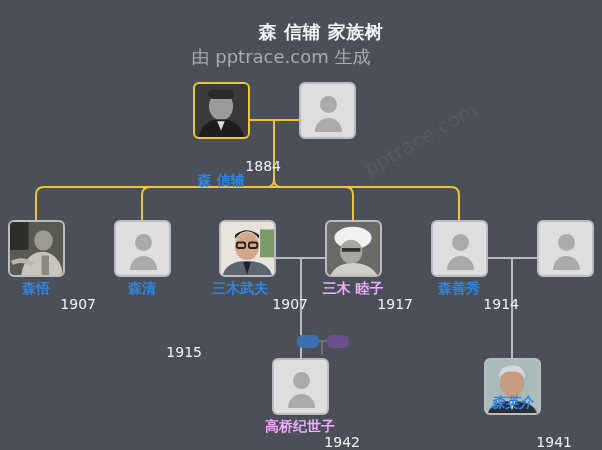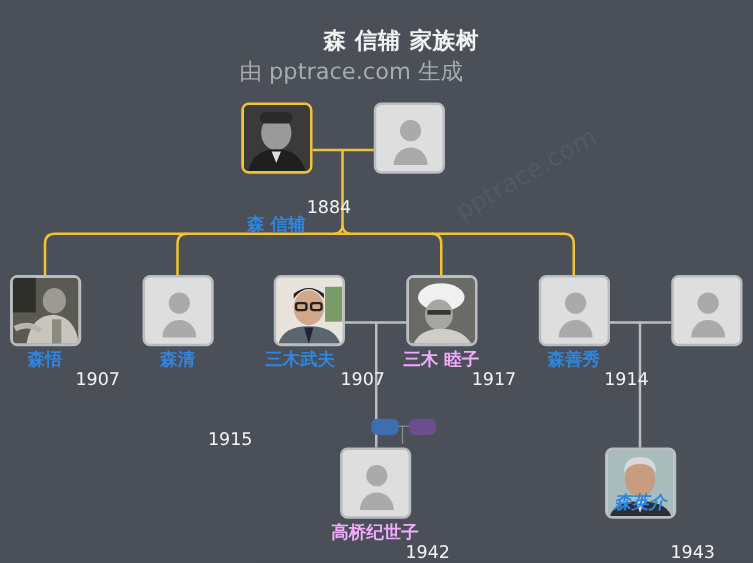--- a/index.html
+++ b/index.html
@@ -134,13 +134,13 @@
 <div class="node" style="left:484px;top:358px;">
   <svg class="photo" viewBox="0 0 57 57">
     <rect width="57" height="57" fill="#a9bcbc"></rect>
     <ellipse cx="28" cy="25" rx="13" ry="15" fill="#c89c80"></ellipse>
     <path d="M14 20 Q14 6 28 6 Q42 6 42 20 Q38 12 28 12 Q18 12 14 20 Z" fill="#d8d8d8"></path>
     <path d="M2 57 Q6 44 28 44 Q50 44 55 57 Z" fill="#2a2e36"></path>
     <path d="M24 44 L28 54 L32 44 Z" fill="#cfd8e8"></path>
   </svg>
 </div>
 <div class="label m" style="left:452px;top:394px;font-style:italic;">森英介</div>
-<div class="year" style="left:452px;top:434px;">1943</div>
+<div class="year" style="left:452px;top:434px;">1941</div>
 
 </body></html>

